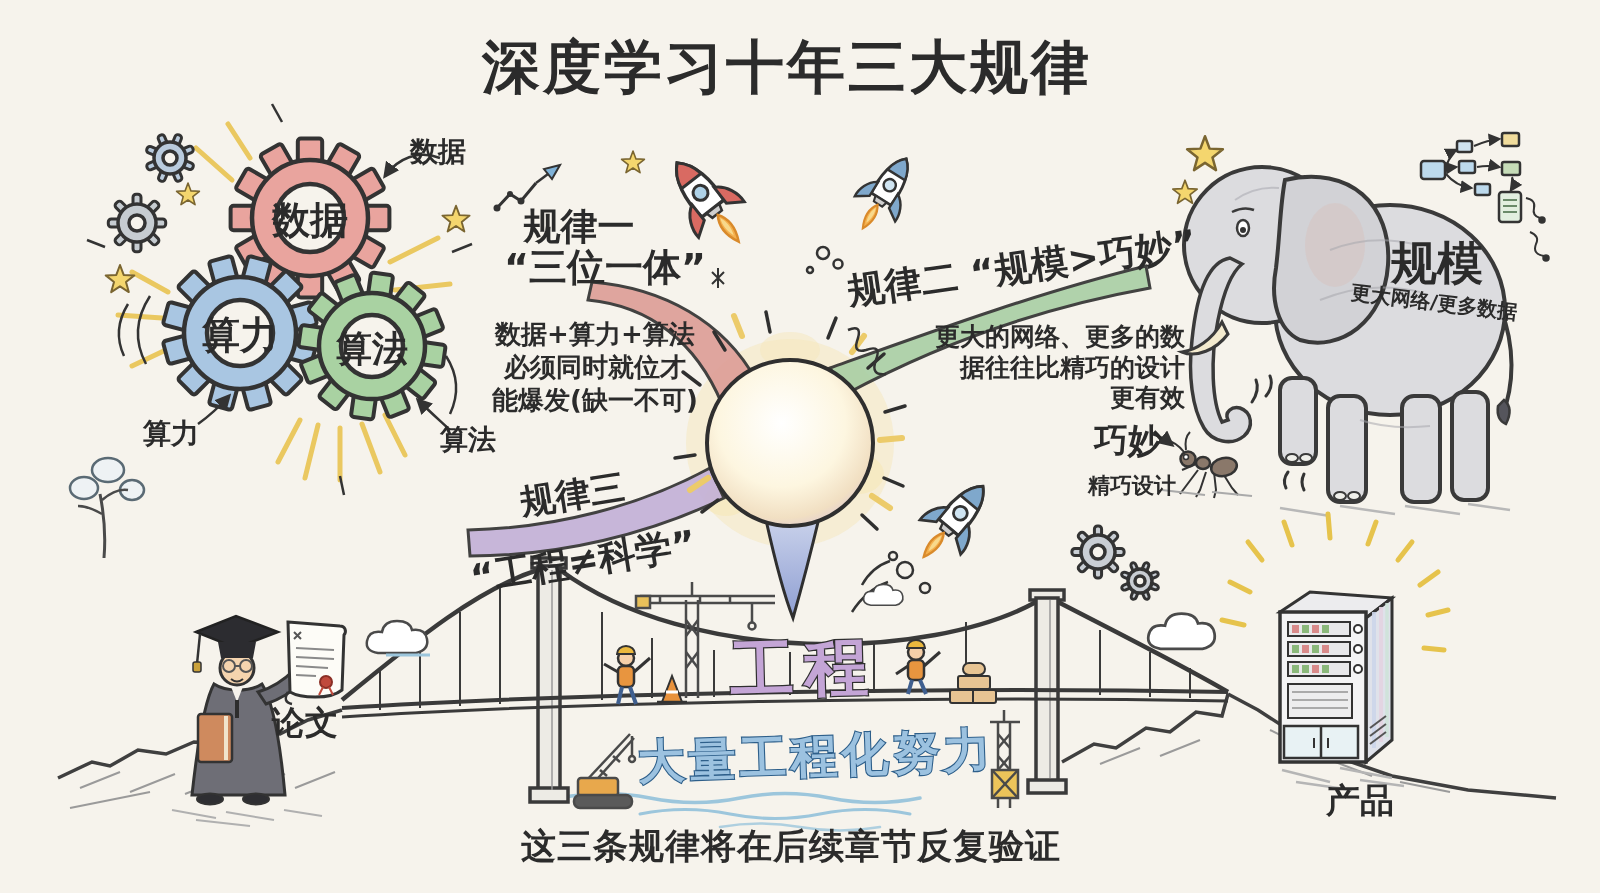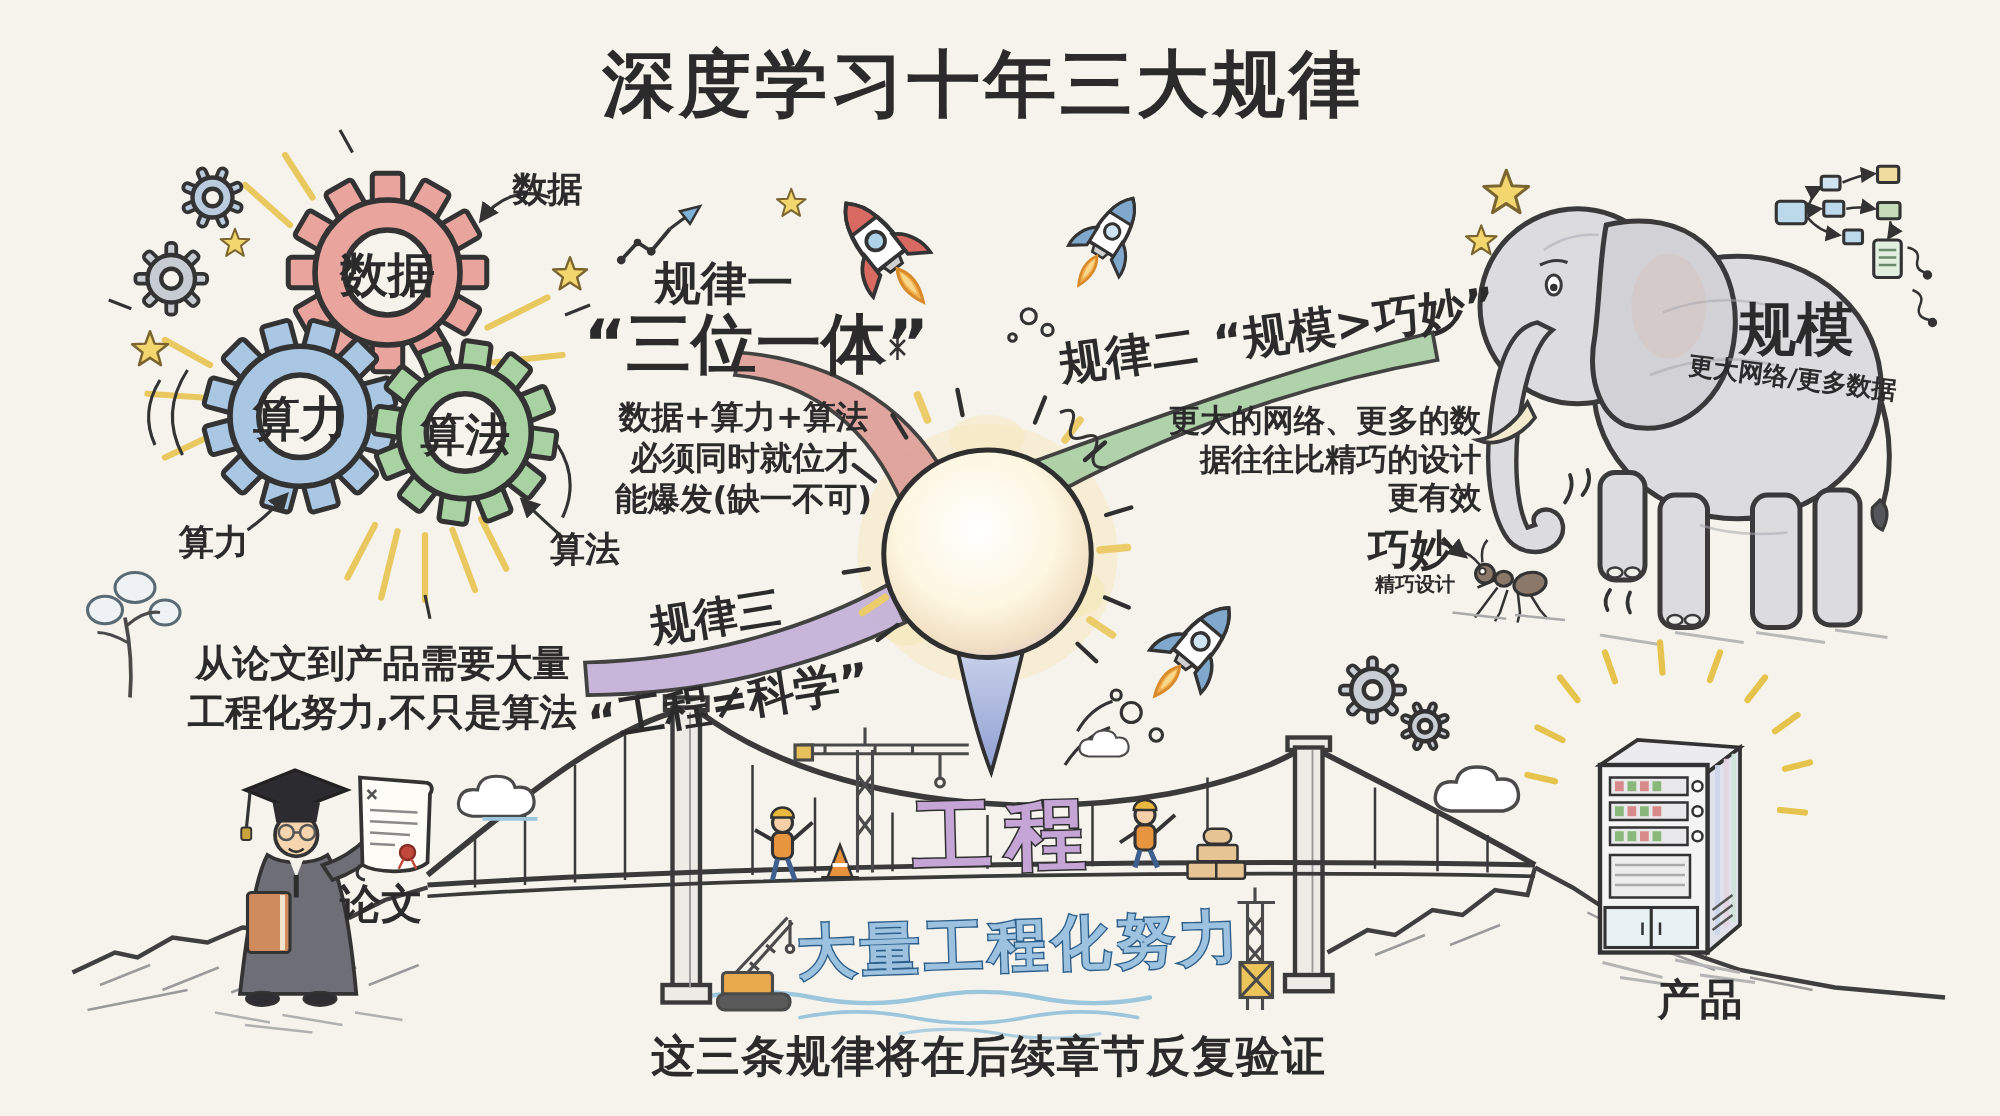--- a/index.html
+++ b/index.html
@@ -589,41 +589,39 @@
 
 <div class="t c" style="left:310px;top:196px;font-size:38px;">数据</div>
 <div class="t c" style="left:240px;top:311px;font-size:38px;">算力</div>
 <div class="t c" style="left:372px;top:326px;font-size:36px;">算法</div>
 
 <div class="t" style="left:410px;top:134px;font-size:28px;">数据</div>
 <div class="t" style="left:143px;top:416px;font-size:28px;">算力</div>
 <div class="t" style="left:440px;top:422px;font-size:28px;">算法</div>
 
 <div class="t c" style="left:579px;top:203px;font-size:37px;text-align:right;">规律一</div>
-<div class="t c" style="left:605px;top:243px;font-size:52px;">“三位一体”</div>
+<div class="t c" style="left:605px;top:243px;font-size:38px;">“三位一体”</div>
 <div class="t" style="left:492px;top:318px;font-size:26px;text-align:center;line-height:1.26;">数据+算力+算法
 必须同时就位才
 能爆发(缺一不可)</div>
 
 <div class="t c" style="left:1022px;top:244px;font-size:37px;transform:translateX(-50%) rotate(-8deg);white-space:nowrap;">规律二 “规模&gt;巧妙”</div>
 <div class="t" style="left:935px;top:322px;font-size:25px;text-align:right;line-height:1.22;">更大的网络、更多的数
 据往往比精巧的设计
 更有效</div>
 
 <div class="t c" style="left:578px;top:452px;transform:translateX(-50%) rotate(-9deg);">
   <div style="font-size:35px;">规律三</div>
   <div style="font-size:37px;">“工程≠科学”</div>
 </div>
-<div class="t c" style="left:306px;top:512px;font-size:30px;line-height:1.3;">从论文到产品需要大量
-工程化努力,不只是算法</div>
 
 
 <div class="t c" style="left:1437px;top:234px;font-size:46px;">规模</div>
 <div class="t c" style="left:1434px;top:290px;font-size:20px;transform:translateX(-50%) rotate(7deg);white-space:nowrap;">更大网络/更多数据</div>
 
 <div class="t c" style="left:1128px;top:419px;font-size:34px;">巧妙</div>
-<div class="t c" style="left:1132px;top:458px;font-size:16px;">精巧设计</div>
+<div class="t c" style="left:1132px;top:472px;font-size:22px;">精巧设计</div>
 
 <div class="t c" style="left:305px;top:702px;font-size:33px;">论文</div>
 <div class="t c" style="left:1360px;top:779px;font-size:34px;">产品</div>
 
 <div class="t c" style="left:791px;top:824px;font-size:35px;letter-spacing:1px;">这三条规律将在后续章节反复验证</div>
 </div>
 
 </body></html>

